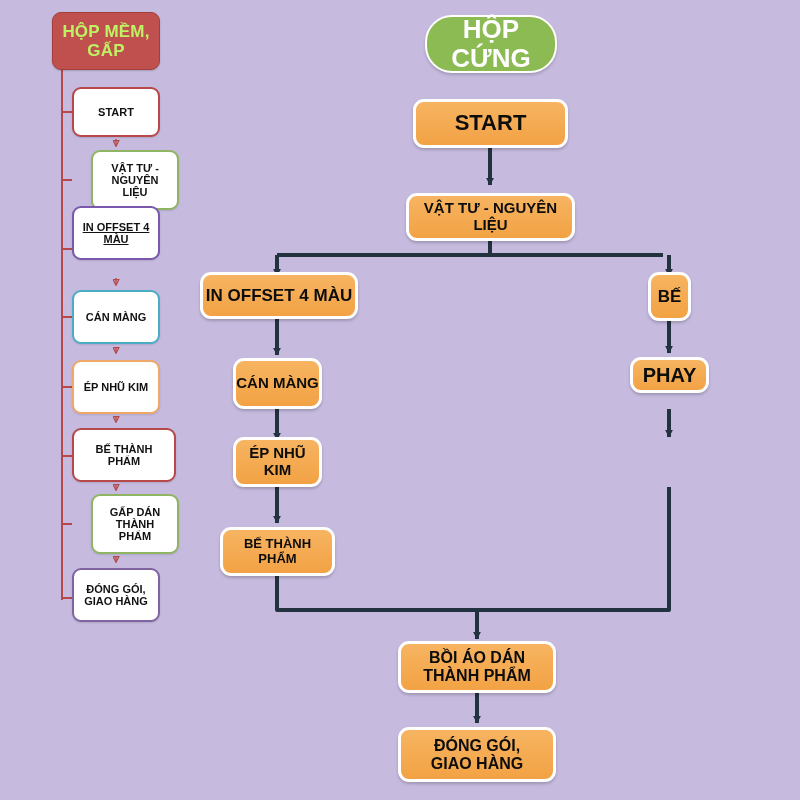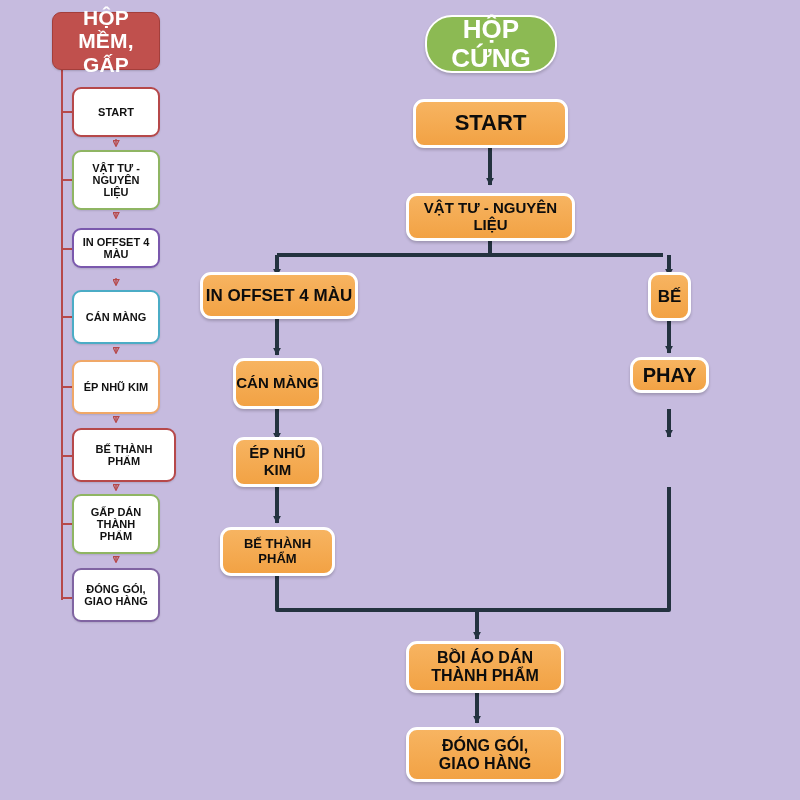--- a/index.html
+++ b/index.html
@@ -21,35 +21,35 @@
     line-height:1.12;
     font-weight:bold;
     color:#111;
     border-radius:9px;
     white-space:pre-line;
   }
 
   
   .hdr-soft{
     background:#c0504d;
-    color:#ffffff;
+    color:#bef264;
     border:1px solid #a33e3b;
     border-radius:9px;
-    font-size:21px;
+    font-size:17px;
     letter-spacing:.2px;
     box-shadow:0 1px 2px rgba(0,0,0,.18);
   }
   .lbox{
     background:#ffffff;
     font-size:11px;
     border-width:2px;border-style:solid;
     box-shadow:0 1px 2px rgba(0,0,0,.12);
   }
   .b-red{border-color:#b6484a;}
-  .b-green{border-color:#8fb563;}
+  .b-green{border-color:#8fb563;margin-left:19px;}
   .b-purple{border-color:#7a58ad;}
   .b-cyan{border-color:#4bacc6;}
   .b-orange{border-color:#f0a868;}
   .b-violet{border-color:#8064a2;}
 
   
   .hdr-hard{
     background:#8cba53;
     color:#ffffff;
     border:2px solid #ffffff;
@@ -60,21 +60,21 @@
   .obox{
     background:#f4a94e;
     background-image:linear-gradient(#f7b461,#f2a244);
     border:3px solid #ffffff;
     border-radius:11px;
     color:#0d0d0d;
     box-shadow:0 2px 3px rgba(0,0,0,.20);
   }
   .fs22{font-size:22px;}
   .fs17{font-size:17px;}
-  .fs16{font-size:16px;margin-left:8px;}
+  .fs16{font-size:16px;}
   .fs15{font-size:15px;}
   .fs13{font-size:13px;}
 </style>
 </head>
 <body>
 
 <div id="stage">
 
   <svg id="wires" viewBox="0 0 800 800">
     <defs>
@@ -131,21 +131,21 @@
     </g>
   </svg>
 
   <div class="node hdr-soft" style="left:52px;top:12px;width:108px;height:58px;">HỘP MỀM,
 GẤP</div>
 
   <div class="node lbox b-red" style="left:72px;top:87px;width:88px;height:50px;">START</div>
   <div class="node lbox b-green" style="left:72px;top:150px;width:88px;height:60px;">VẬT TƯ -
 NGUYÊN
 LIỆU</div>
-  <div class="node lbox b-purple" style="left:72px;top:228px;width:88px;height:40px;">IN OFFSET 4
+  <div class="node lbox b-purple" style="left:72px;top:206px;width:88px;height:54px;text-decoration:underline;">IN OFFSET 4
 MÀU</div>
   <div class="node lbox b-cyan" style="left:72px;top:290px;width:88px;height:54px;">CÁN MÀNG</div>
   <div class="node lbox b-orange" style="left:72px;top:360px;width:88px;height:54px;">ÉP NHŨ KIM</div>
   <div class="node lbox b-red" style="left:72px;top:428px;width:104px;height:54px;">BẾ THÀNH
 PHẨM</div>
   <div class="node lbox b-green" style="left:72px;top:494px;width:88px;height:60px;">GẤP DÁN
 THÀNH
 PHẨM</div>
   <div class="node lbox b-violet" style="left:72px;top:568px;width:88px;height:54px;">ĐÓNG GÓI,
 GIAO HÀNG</div>

